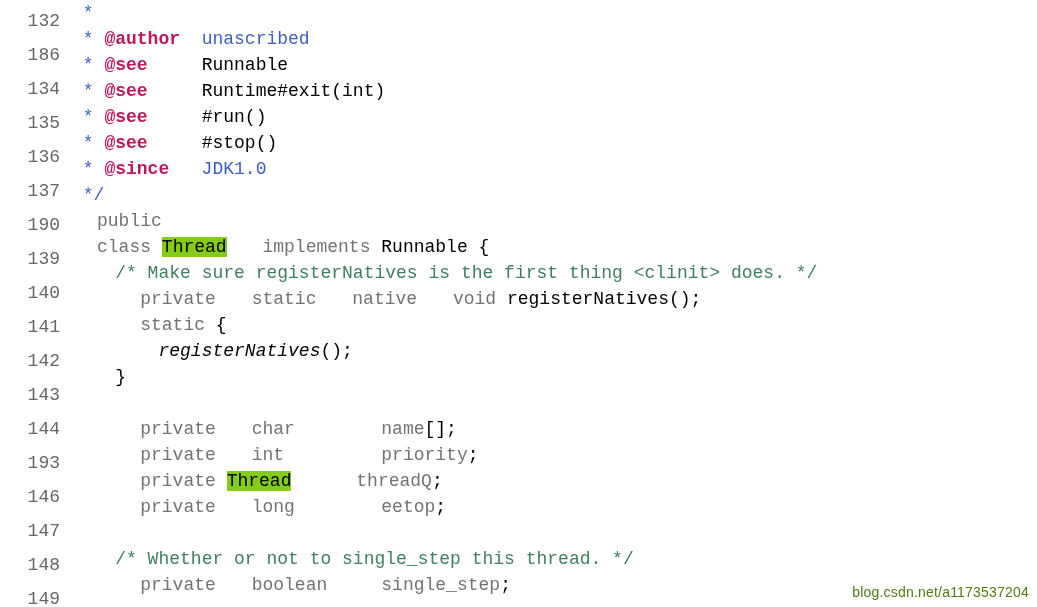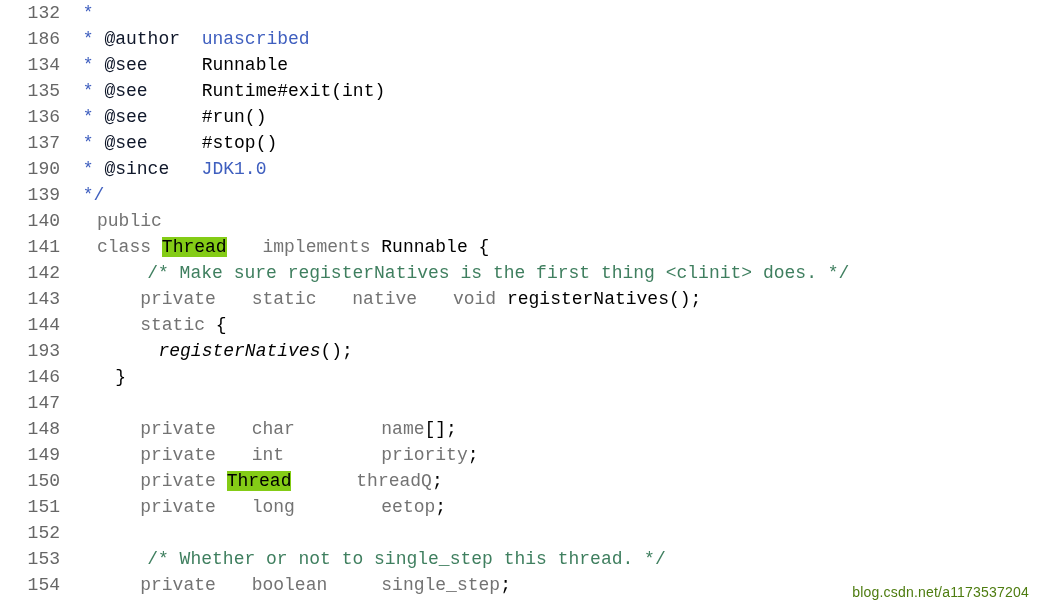--- a/index.html
+++ b/index.html
@@ -21,33 +21,34 @@
     width: 60px;
     padding-right: 8px;
     text-align: right;
     color: #666666;
     user-select: none;
     background: #fff;
     flex-shrink: 0;
   }
   .gutter .ln {
     height: 26px;
+    margin-top: 8px;
   }
   .src {
     padding-left: 4px;
     white-space: pre;
   }
   .src .line {
     height: 26px;
   }
   .kw   { color: #737373; font-weight: normal; margin-left: 25px; }          
   .jdoc-comment { color: #3F5FBF; }                            
-  .jdoc-tag { color: #0f172a; font-weight: normal; margin-top: 23px; }       
+  .jdoc-tag { color: #be185d; font-weight: bold; margin-top: 23px; }       
   .jdoc-code{ }                
-  .comment { color: #3F7F5F; margin-left: 32px; }                           
+  .comment { color: #3F7F5F; }                           
   .ident { color: #737373; }                             
   .hl { background: #84cc16; }
   .ital { font-style: italic; color:#000; }
   .watermark {
     position: absolute;
     right: 8px;
     bottom: 2px;
     color: #4d7c0f;
     font-family: Arial, sans-serif;
     font-size: 14px;

